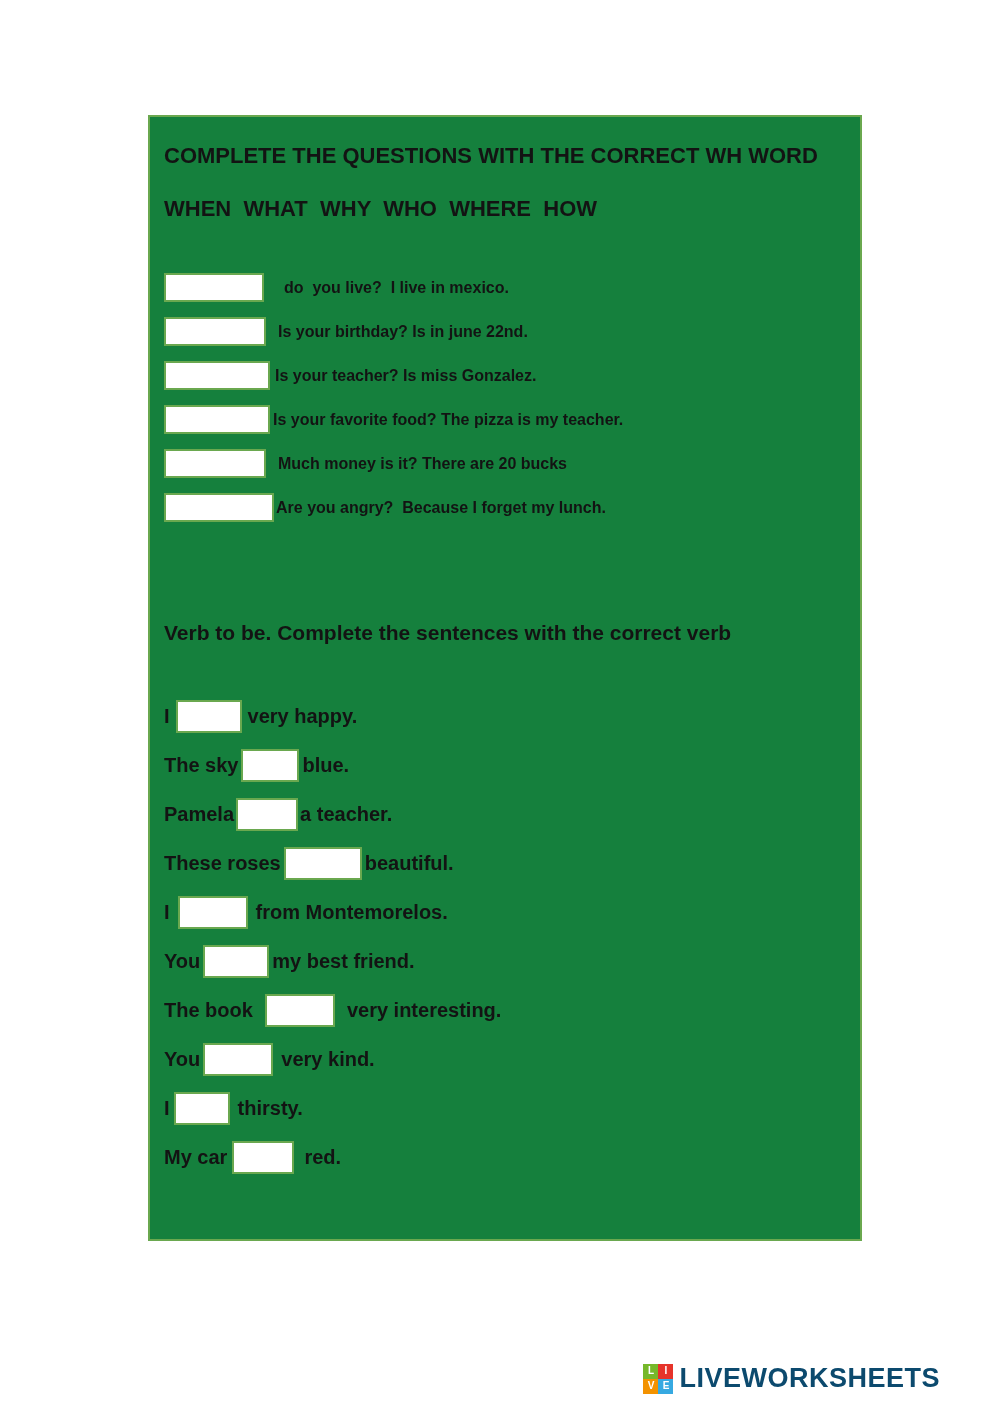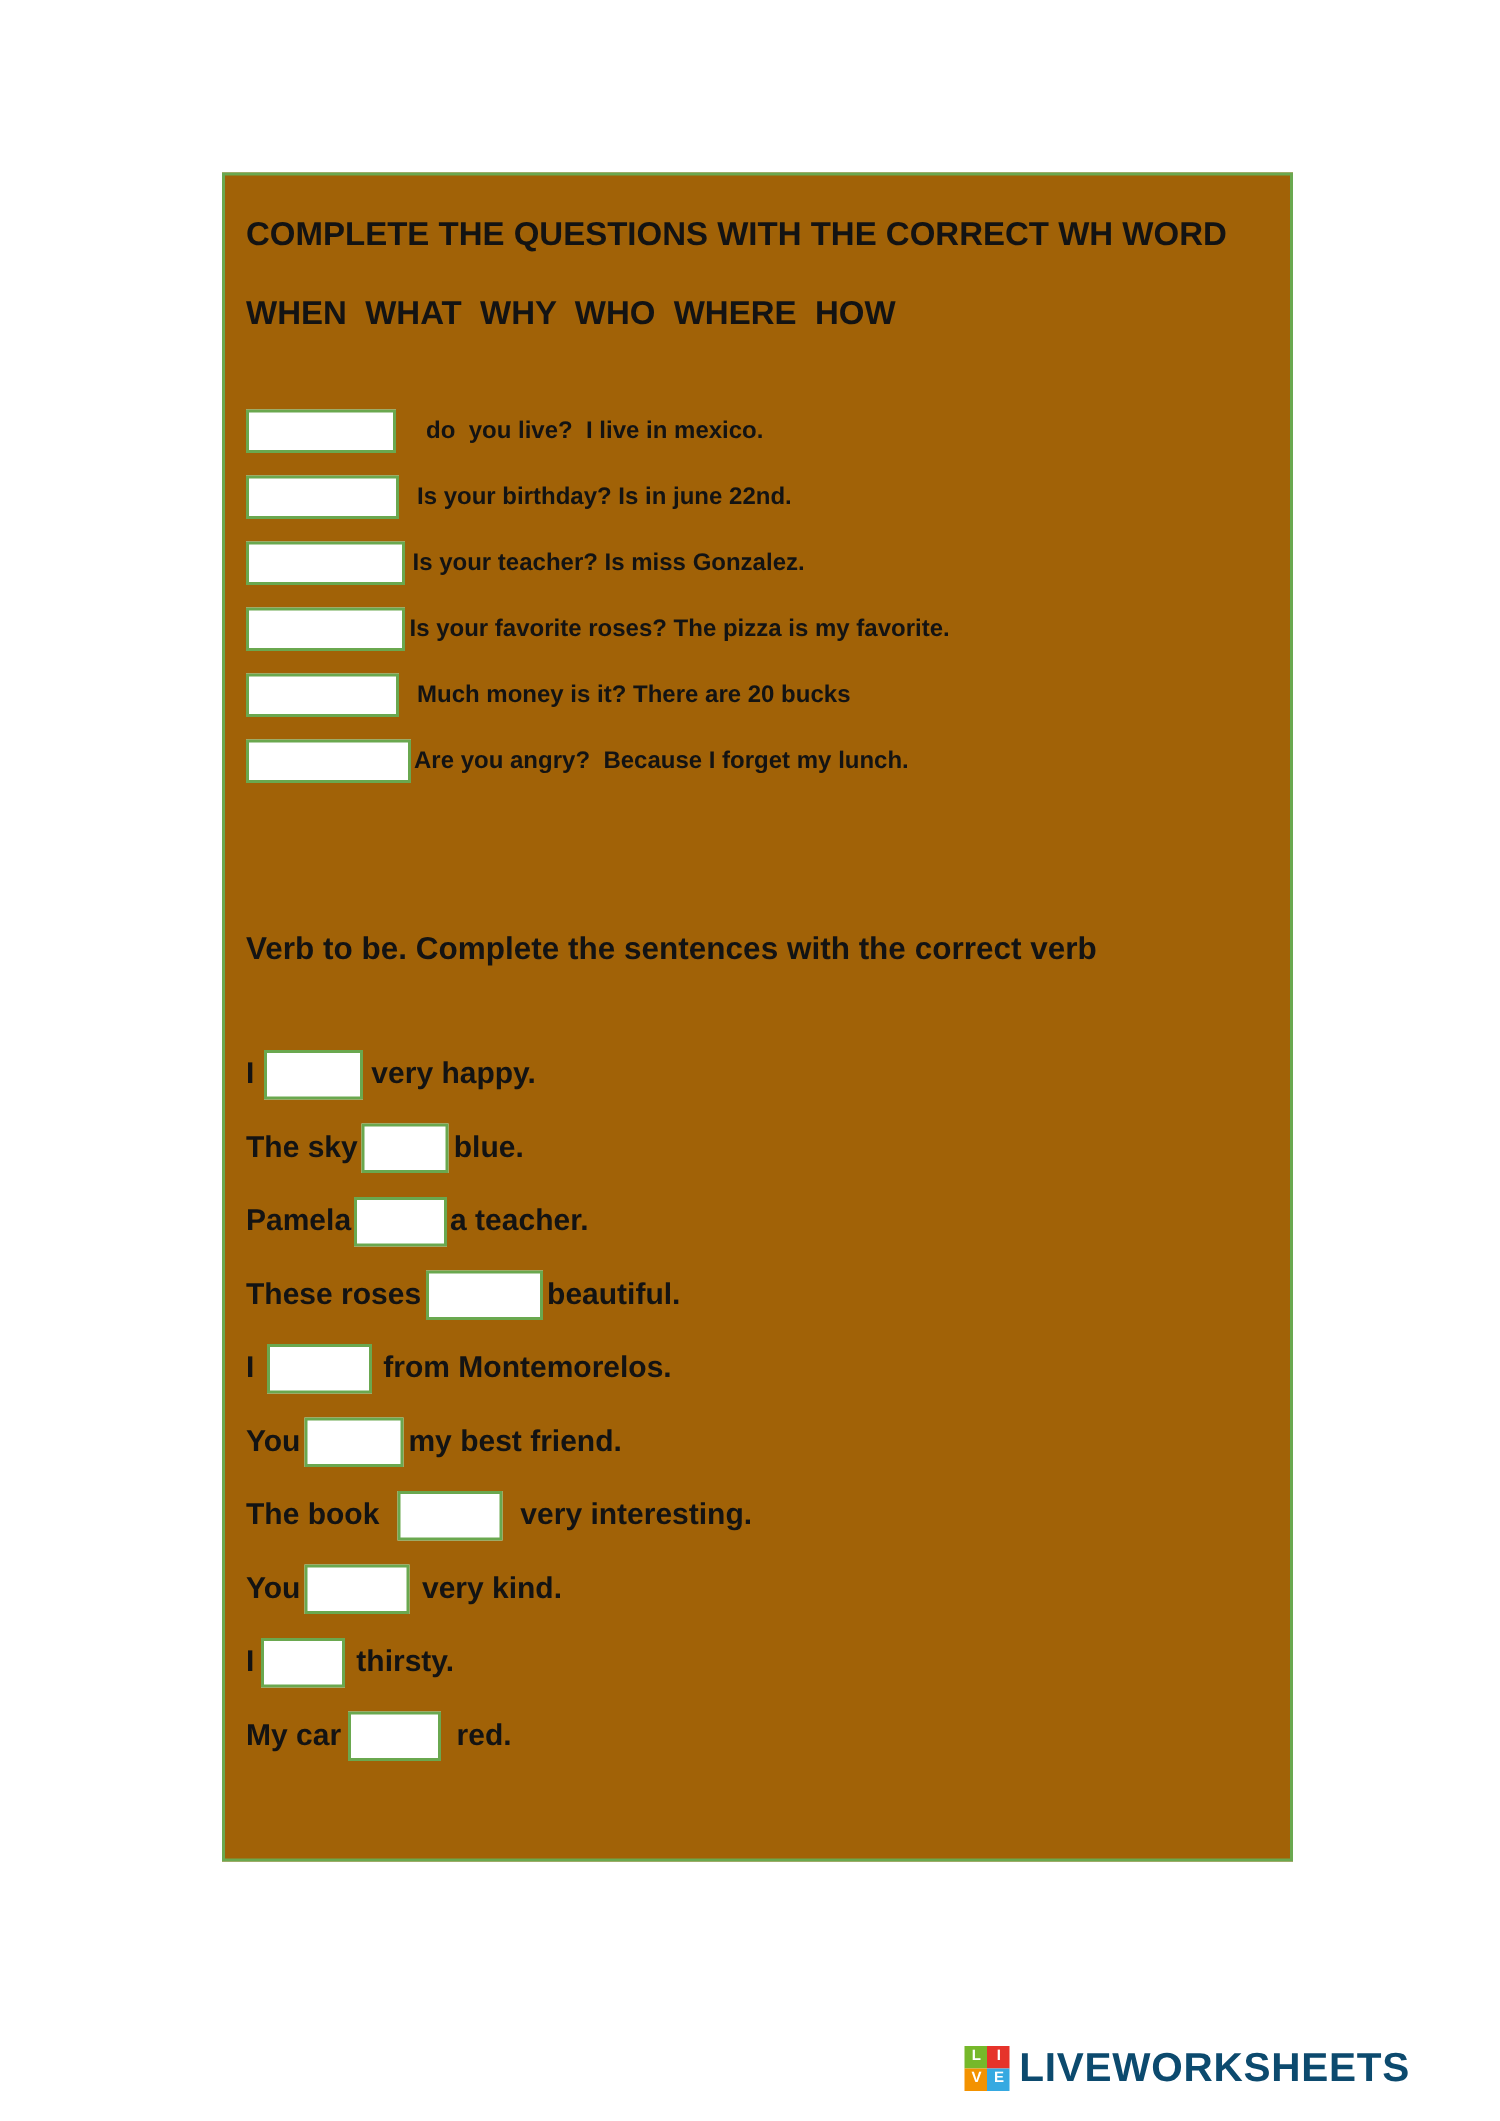--- a/index.html
+++ b/index.html
@@ -12,21 +12,21 @@
     position: relative;
     color: #131313;
   }
   .border-box {
     position: absolute;
     left: 148px;
     top: 115px;
     width: 714px;
     height: 1126px;
     border: 2px solid #6aa84f;
-    background: #a16207;
+    background: #15803d;
     padding: 20px 18px 0 14px;
   }
   .s1-title {
     font-size: 22px;
     font-weight: bold;
     margin: 6px 0 0 0;
     white-space: pre-wrap;
   }
   .word-bank {
     font-size: 22px;
@@ -131,21 +131,21 @@
     <div class="q-row">
       <input class="answer-box" style="width: 102px;">
       <span class="q-text" style="margin-left:12px">Is your birthday? Is in june 22nd.</span>
     </div>
     <div class="q-row">
       <input class="answer-box" style="width: 106px;">
       <span class="q-text" style="margin-left:5px">Is your teacher? Is miss Gonzalez.</span>
     </div>
     <div class="q-row">
       <input class="answer-box" style="width: 106px;">
-      <span class="q-text" style="margin-left:3px">Is your favorite roses? The pizza is my favorite.</span>
+      <span class="q-text" style="margin-left:3px">Is your favorite food? The pizza is my teacher.</span>
     </div>
     <div class="q-row">
       <input class="answer-box" style="width: 102px;">
       <span class="q-text" style="margin-left:12px">Much money is it? There are 20 bucks</span>
     </div>
     <div class="q-row">
       <input class="answer-box" style="width: 110px;">
       <span class="q-text" style="margin-left:2px">Are you angry?  Because I forget my lunch.</span>
     </div>
   </div>

